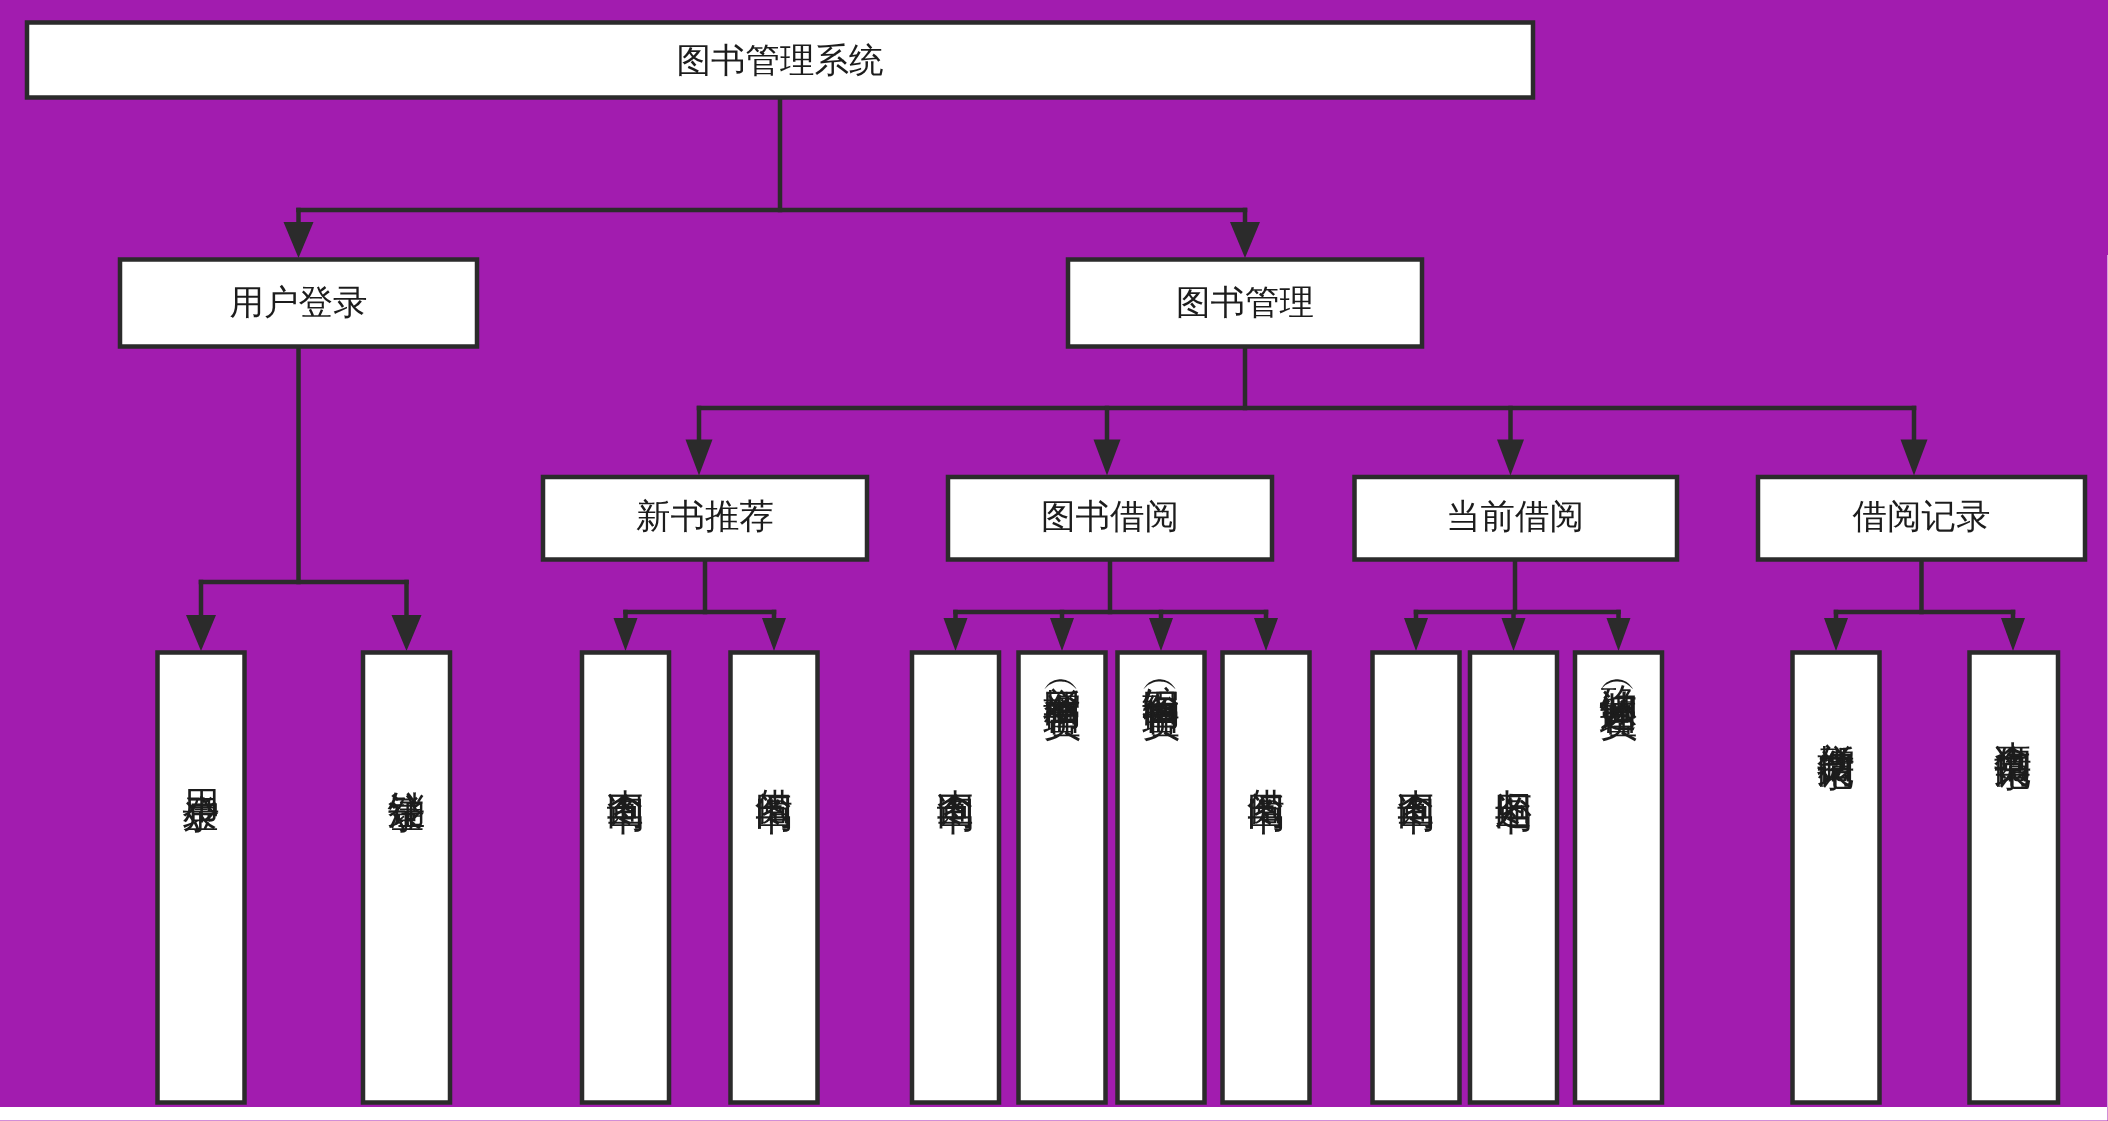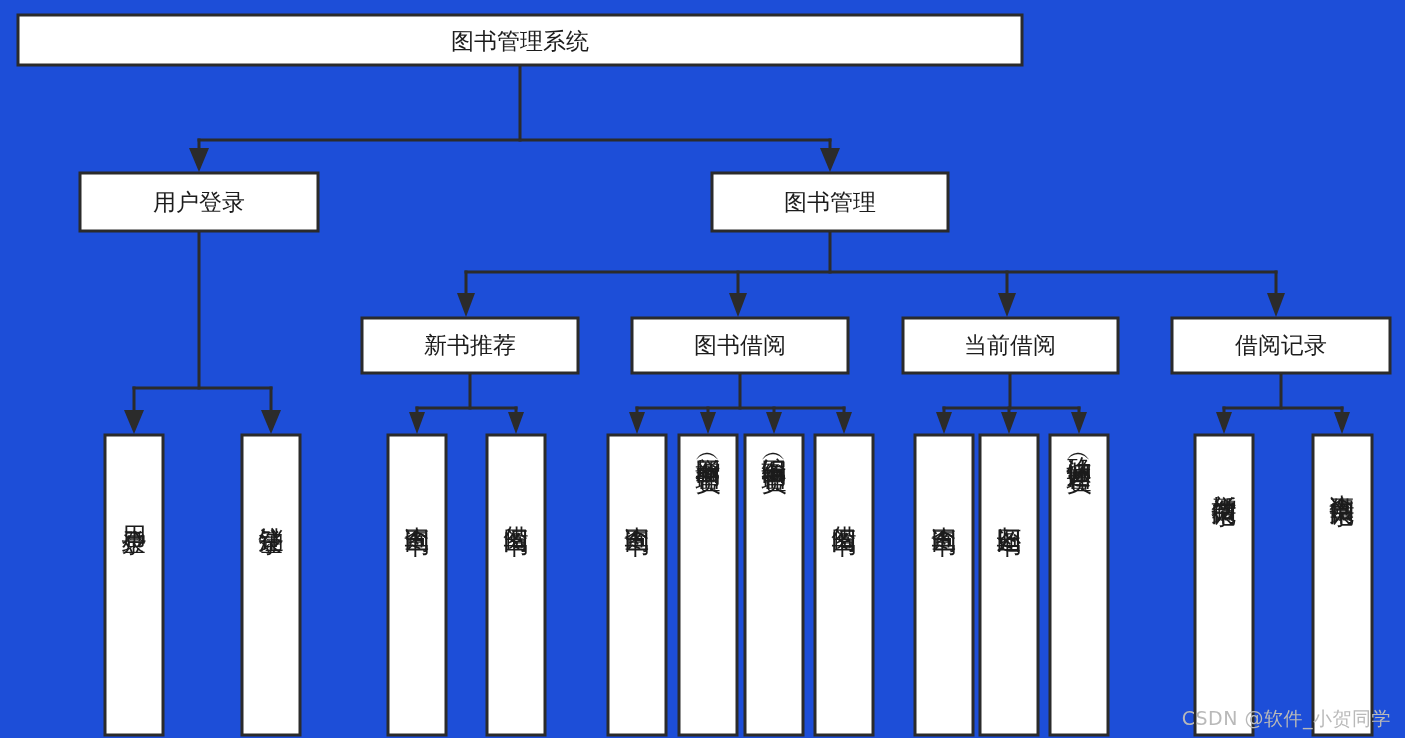--- a/index.html
+++ b/index.html
@@ -4,21 +4,21 @@
 <style>
   html, body {
     margin: 0;
     padding: 0;
     background: #ffffff;
   }
   #canvas-wrap {
     position: relative;
     width: 1405px;
     height: 738px;
-    background: #1d4ed8;
+    background: #a21caf;
     font-family: "DejaVu Sans", "Liberation Sans", sans-serif;
     overflow: hidden;
   }
   svg#diagram {
     position: absolute;
     left: 0;
     top: 0;
     width: 1405px;
     height: 747px;
   }
@@ -243,15 +243,14 @@
       <text class="node-label-v" x="1224" y="480" text-anchor="middle">新增借阅记录</text>
     </g>
 
     <g>
       <rect class="node-rect" x="1313" y="435" width="59" height="300"></rect>
       <text class="node-label-v" x="1342" y="480" text-anchor="middle">查询借阅记录</text>
     </g>
 
   </svg>
 
-  <div class="watermark">CSDN @软件_小贺同学</div>
 
 </div>
 
 </body></html>

